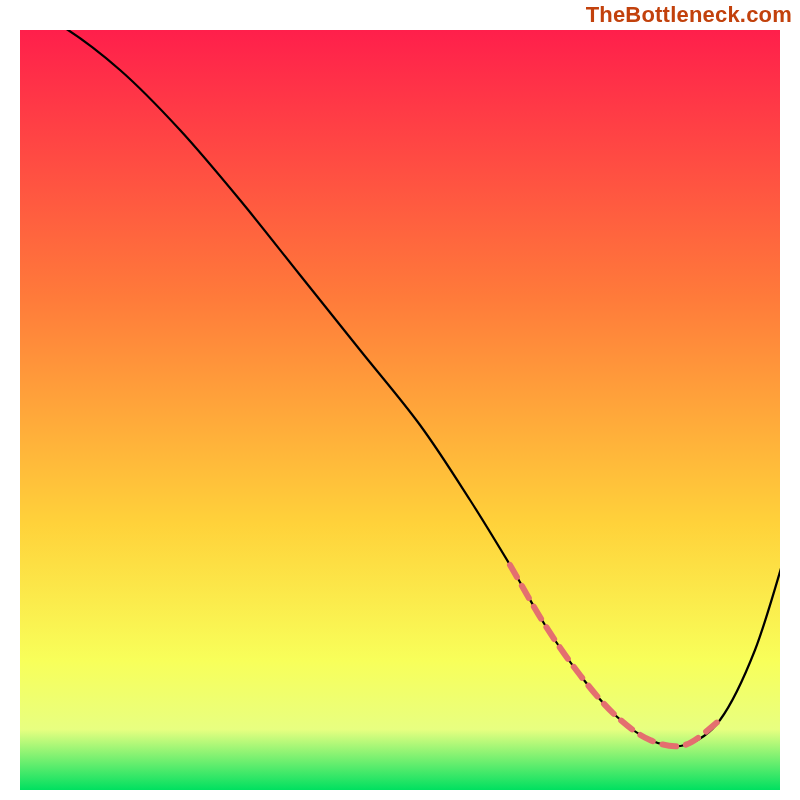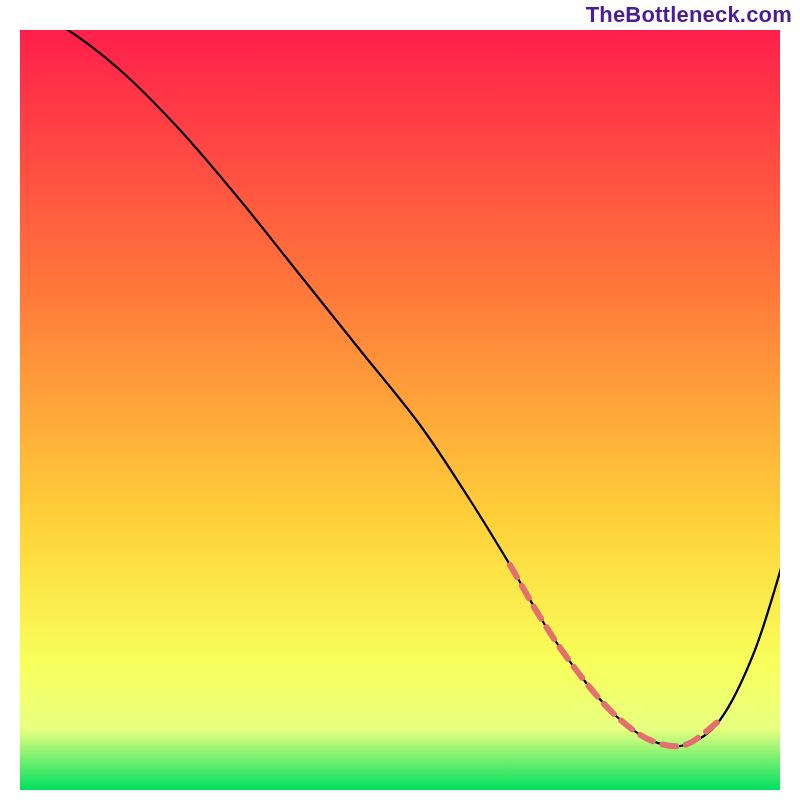--- a/index.html
+++ b/index.html
@@ -13,21 +13,21 @@
   }
   .stage {
     position: relative;
     width: 800px;
     height: 800px;
   }
   .watermark {
     position: absolute;
     top: 2px;
     right: 8px;
-    color: #4c1d95;
+    color: #c2410c;
     font-weight: 700;
     font-size: 22px;
     letter-spacing: 0.2px;
     z-index: 50;
   }
   svg {
     position: absolute;
     left: 0;
     top: 0;
   }

